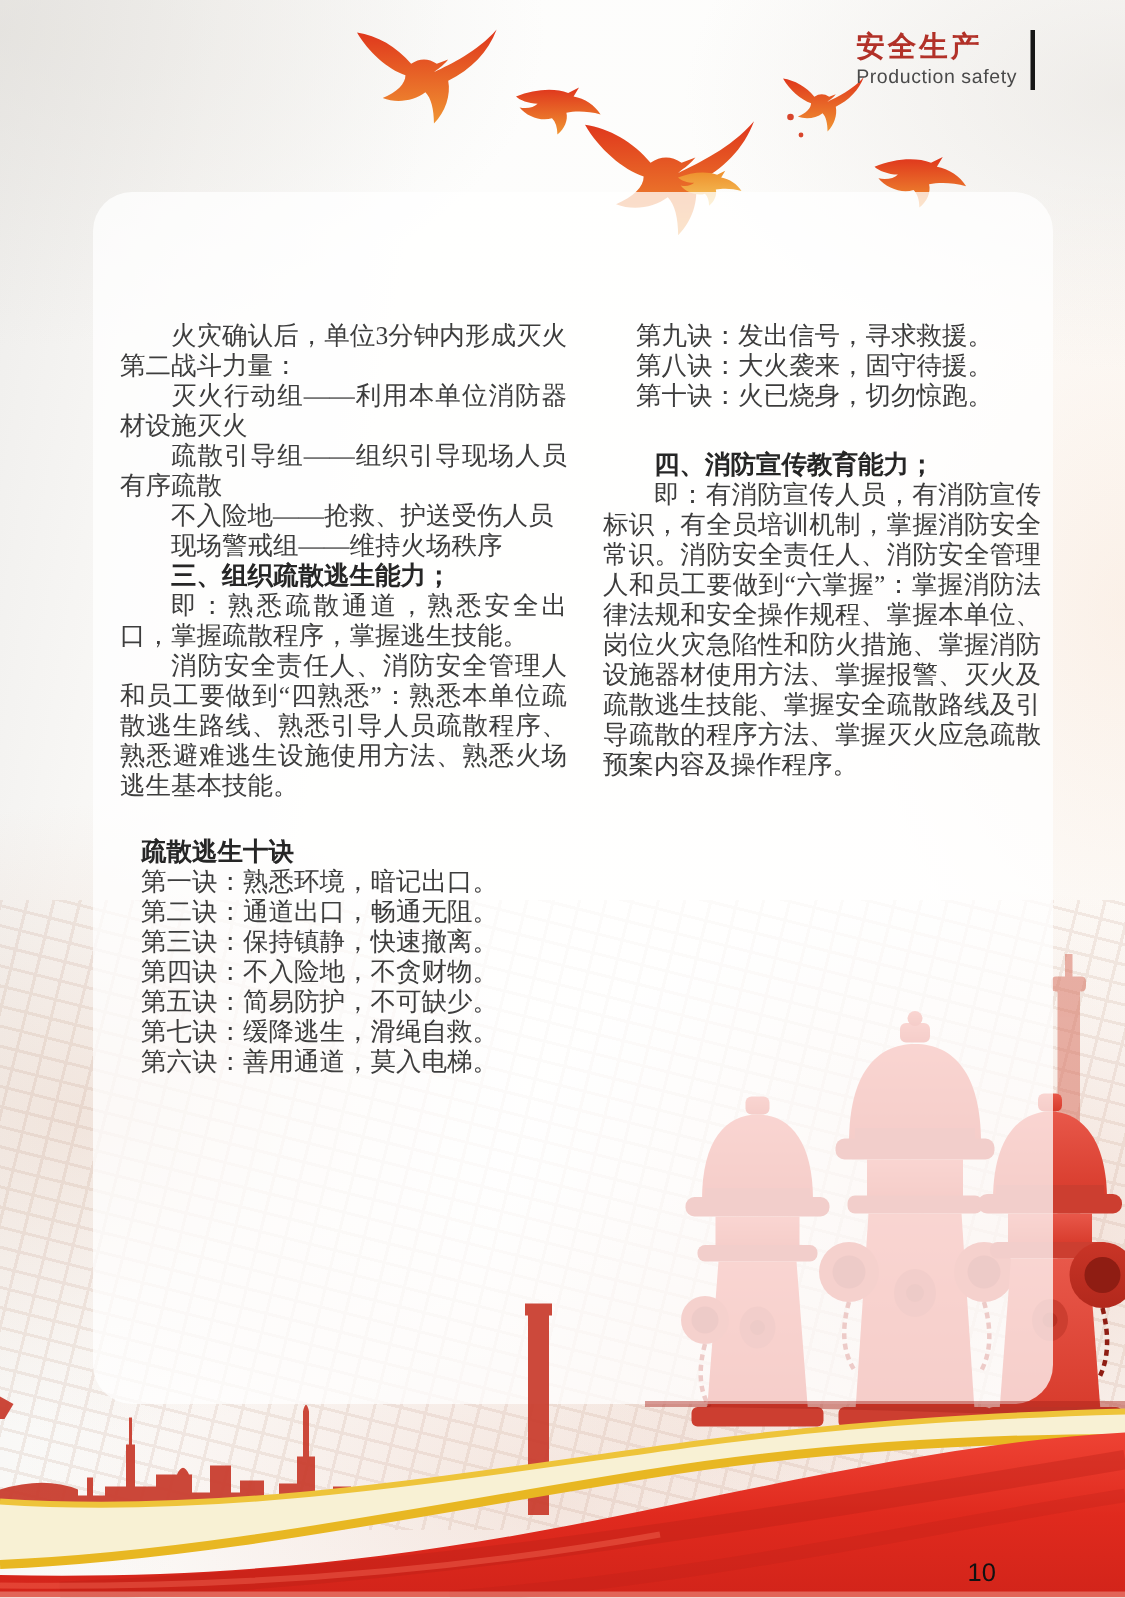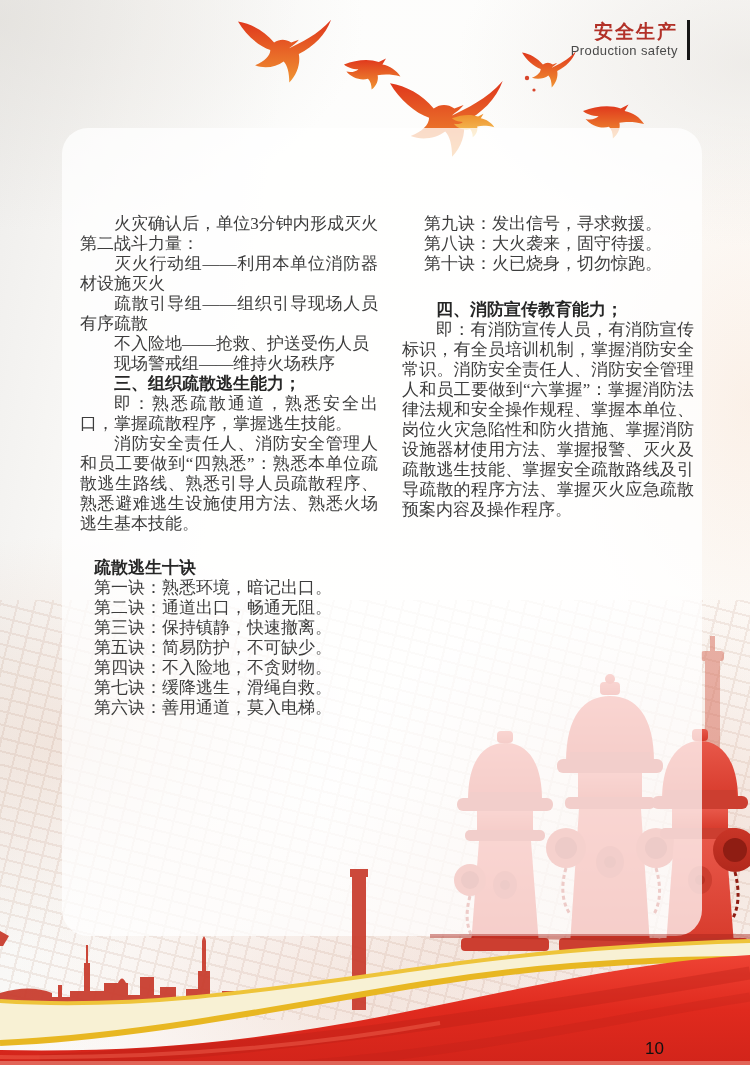--- a/index.html
+++ b/index.html
@@ -29,21 +29,21 @@
       repeating-linear-gradient(14deg, #a2674a 0 2px, transparent 2px 13px),
       repeating-linear-gradient(104deg, #a2674a 0 2px, transparent 2px 17px);
   }
   svg.decor{position:absolute;z-index:2;}
   svg.ribbons{position:absolute;left:0;top:845px;z-index:4;}
   
   .header{
     position:absolute;top:20px;right:60px;z-index:6;
     display:flex;align-items:center;
   }
-  .header .titles{text-align:right;}
+  .header .titles{}
   .header .cn{
     font-family:"Liberation Sans",sans-serif;font-weight:700;
     font-size:19px;letter-spacing:2px;color:#b23128;line-height:22px;
   }
   .header .en{
     font-family:"Liberation Sans",sans-serif;
     font-size:13px;color:#4a4a4a;letter-spacing:.4px;line-height:16px;
   }
   .header .vbar{width:3px;height:40px;background:#161616;margin-left:9px;}
   
@@ -189,22 +189,22 @@
   <p>不入险地——抢救、护送受伤人员</p>
   <p>现场警戒组——维持火场秩序</p>
   <p class="heading">三、组织疏散逃生能力；</p>
   <p>即：熟悉疏散通道，熟悉安全出口，掌握疏散程序，掌握逃生技能。</p>
   <p>消防安全责任人、消防安全管理人和员工要做到“四熟悉”：熟悉本单位疏散逃生路线、熟悉引导人员疏散程序、熟悉避难逃生设施使用方法、熟悉火场逃生基本技能。</p>
   <div class="tips">
     <p class="tips-title">疏散逃生十诀</p>
     <p>第一诀：熟悉环境，暗记出口。</p>
     <p>第二诀：通道出口，畅通无阻。</p>
     <p>第三诀：保持镇静，快速撤离。</p>
+    <p>第四诀：不入险地，不贪财物。</p>
     <p>第五诀：简易防护，不可缺少。</p>
-    <p>第四诀：不入险地，不贪财物。</p>
     <p>第七诀：缓降逃生，滑绳自救。</p>
     <p>第六诀：善用通道，莫入电梯。</p>
   </div>
 </div>
 
 <div class="col col-right">
   <div class="tips-cont">
     <p>第九诀：发出信号，寻求救援。</p>
     <p>第八诀：大火袭来，固守待援。</p>
     <p>第十诀：火已烧身，切勿惊跑。</p>

